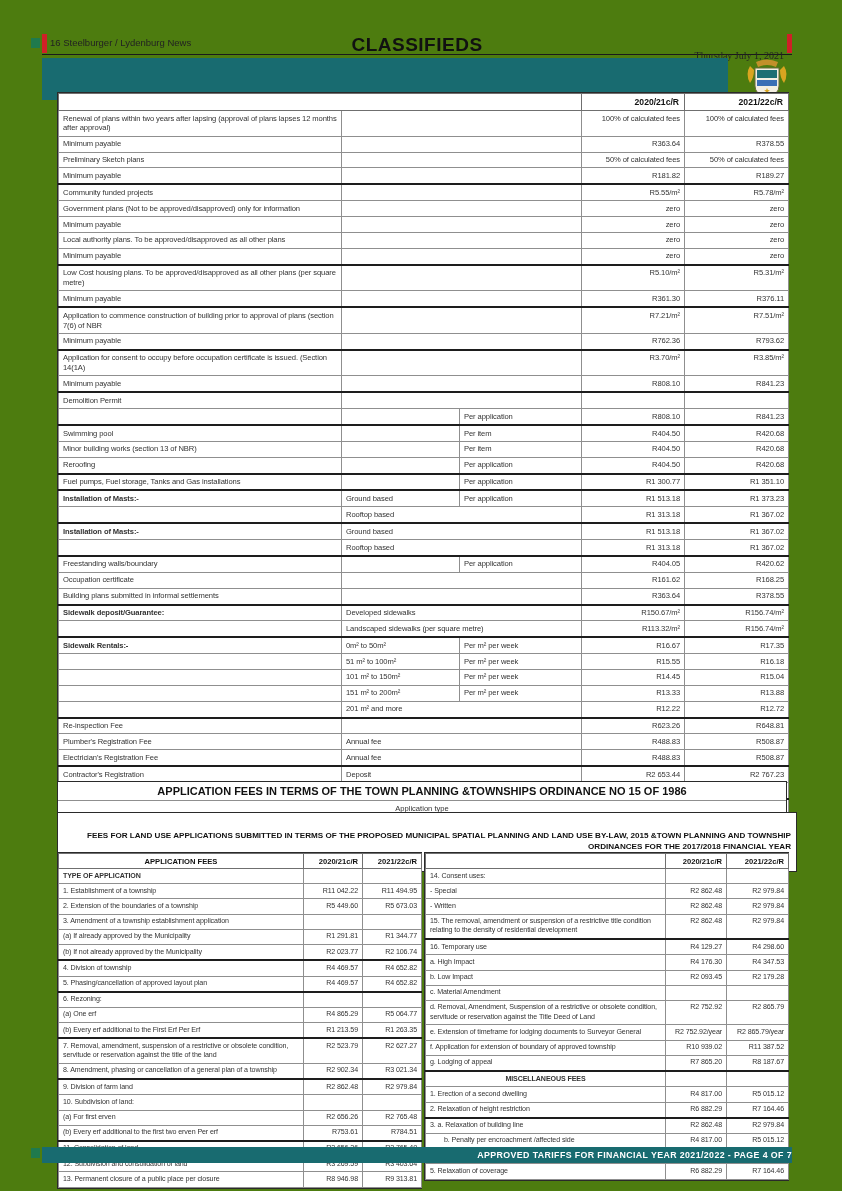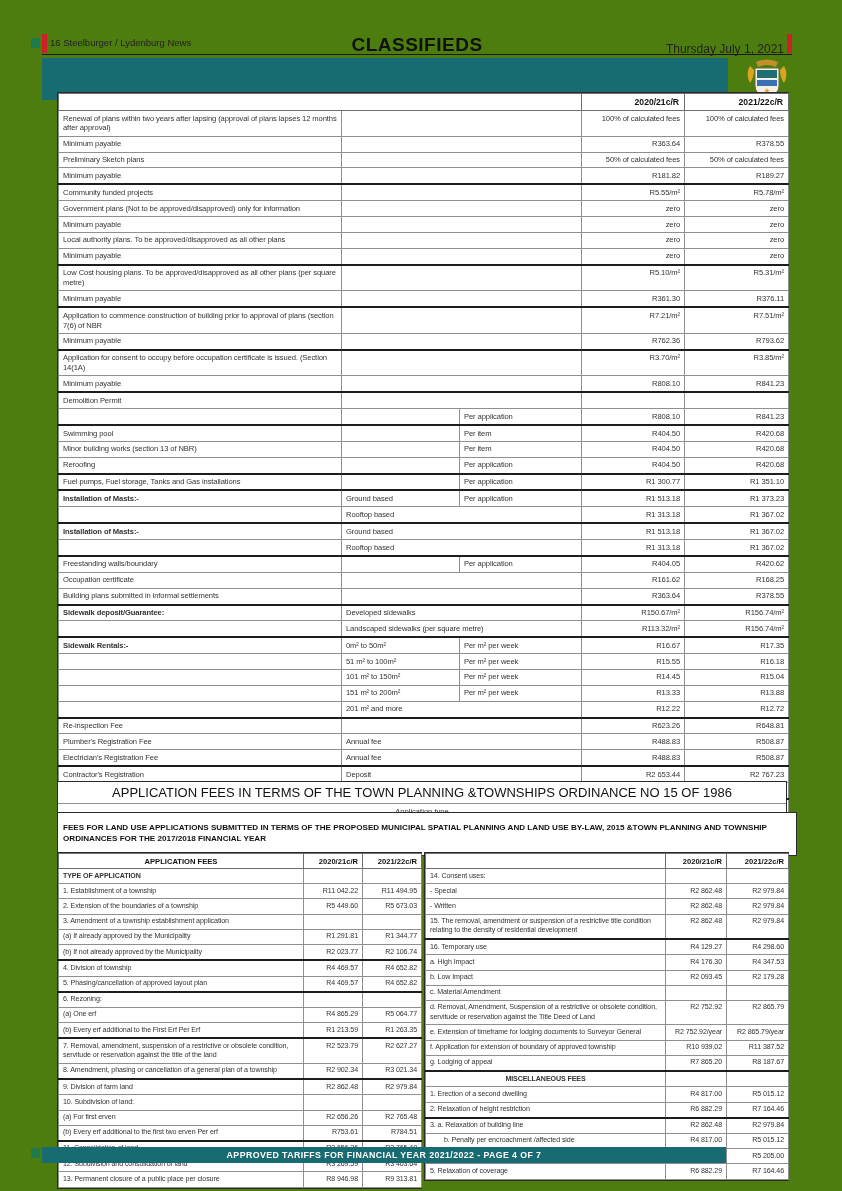--- a/index.html
+++ b/index.html
@@ -2,21 +2,21 @@
 <html><head>
 <meta charset="utf-8">
 <style>
   html,body{margin:0;padding:0;background:#e9e9e6;}
   .sheet{position:relative;width:842px;height:1191px;background:#4d7c0f;margin:0 auto;
          font-family:"Liberation Sans","DejaVu Sans",sans-serif;color:#262626;overflow:hidden;}
   
   .masthead{position:absolute;left:42px;right:50px;top:34px;height:20px;border-bottom:1.5px solid #1a1a1a;}
   .mast-left{position:absolute;left:8px;top:3px;font-size:9.5px;color:#222;}
   .mast-center{position:absolute;left:0;right:0;top:0;text-align:center;font-size:19px;font-weight:bold;letter-spacing:.5px;color:#111;}
-  .mast-right{position:absolute;right:8px;top:8px;font-size:12px;color:#222;}
+  .mast-right{position:absolute;right:8px;top:16px;font-size:10px;color:#222;font-family:Liberation Serif, serif;}
   .redbar{position:absolute;top:0;width:5px;height:19px;background:#cf2027;}
   .redbar.l{left:0;} .redbar.r{right:0;}
   .greensq{position:absolute;left:31px;width:9px;height:10px;background:#1f7a4d;}
   .greensq.top{top:38px;} .greensq.bot{top:1148px;}
   
   .banner{position:absolute;left:42px;top:58px;width:686px;height:42px;background:#186b70;}
   .crest{position:absolute;left:742px;top:56px;width:50px;height:48px;}
   
   table{border-collapse:collapse;table-layout:fixed;}
   td,th{border:1px solid #8f8f8f;padding:2.5px 4px;vertical-align:top;overflow:hidden;}
@@ -27,33 +27,33 @@
   td.val,th.yr{text-align:right;white-space:nowrap;}
   th.yr span.unit{margin-left:0;}
   td.b{font-weight:bold;} td.i{font-style:italic;} td.c{text-align:center;} td.ind{padding-left:18px;}
   
   .main-tbl{left:57px;top:92px;width:730px;border:1.5px solid #2a2a2a;}
   .main-tbl td{font-size:7.6px;line-height:1.3;letter-spacing:-0.1px;color:#333;}
   .main-tbl th{font-size:8.6px;padding:3px 5px;color:#111;}
   
   .secbox{position:absolute;left:57px;width:728px;border:1.2px solid #2a2a2a;background:#fff;}
   .sec1{top:781px;}
-  .sec1 .t1{font-size:13px;font-weight:normal;text-align:center;padding:3px 2px;border-bottom:1px solid #8f8f8f;color:#111;}
+  .sec1 .t1{font-size:11px;font-weight:bold;text-align:center;padding:3px 2px;border-bottom:1px solid #8f8f8f;color:#111;}
   .sec1 .t2{font-size:7.6px;text-align:center;padding:2.5px 2px;color:#333;}
-  .sec2{top:812px;font-size:8.1px;font-weight:bold;padding:10px 5px;line-height:1.35;color:#111;}
+  .sec2{top:812px;font-size:8.1px;font-weight:bold;padding:18px 5px;line-height:1.35;color:#111;text-align:right;}
   
   .bot-tbl{top:852px;border:1.4px solid #2a2a2a;}
   .bot-tbl td{font-size:7.1px;line-height:1.3;letter-spacing:-0.1px;color:#333;}
   .bot-tbl th{font-size:7.6px;padding:2.5px 4px;color:#111;}
   .left-tbl{left:57px;width:363px;}
   .right-tbl{left:424px;width:363px;}
   .t-title{text-align:center;font-weight:bold;}
   
-  .footer{position:absolute;left:42px;top:1147px;width:684px;height:16px;background:#186b70;
-          color:#fff;font-size:8.8px;font-weight:bold;text-align:center;line-height:16px;letter-spacing:.4px;}
+  .footer{position:absolute;left:42px;top:1147px;width:750px;height:16px;background:#186b70;
+          color:#fff;font-size:8.8px;font-weight:bold;text-align:right;line-height:16px;letter-spacing:.4px;}
 </style>
 </head>
 <body>
 
 <div class="sheet">
 
   <div class="greensq top"></div>
   <div class="greensq bot"></div>
 
   <div class="masthead">

